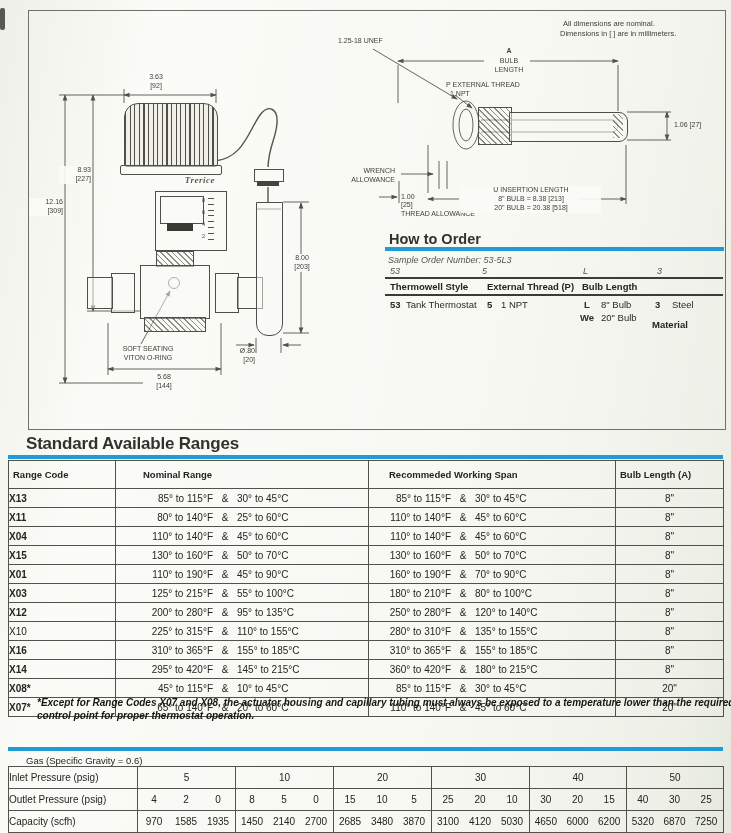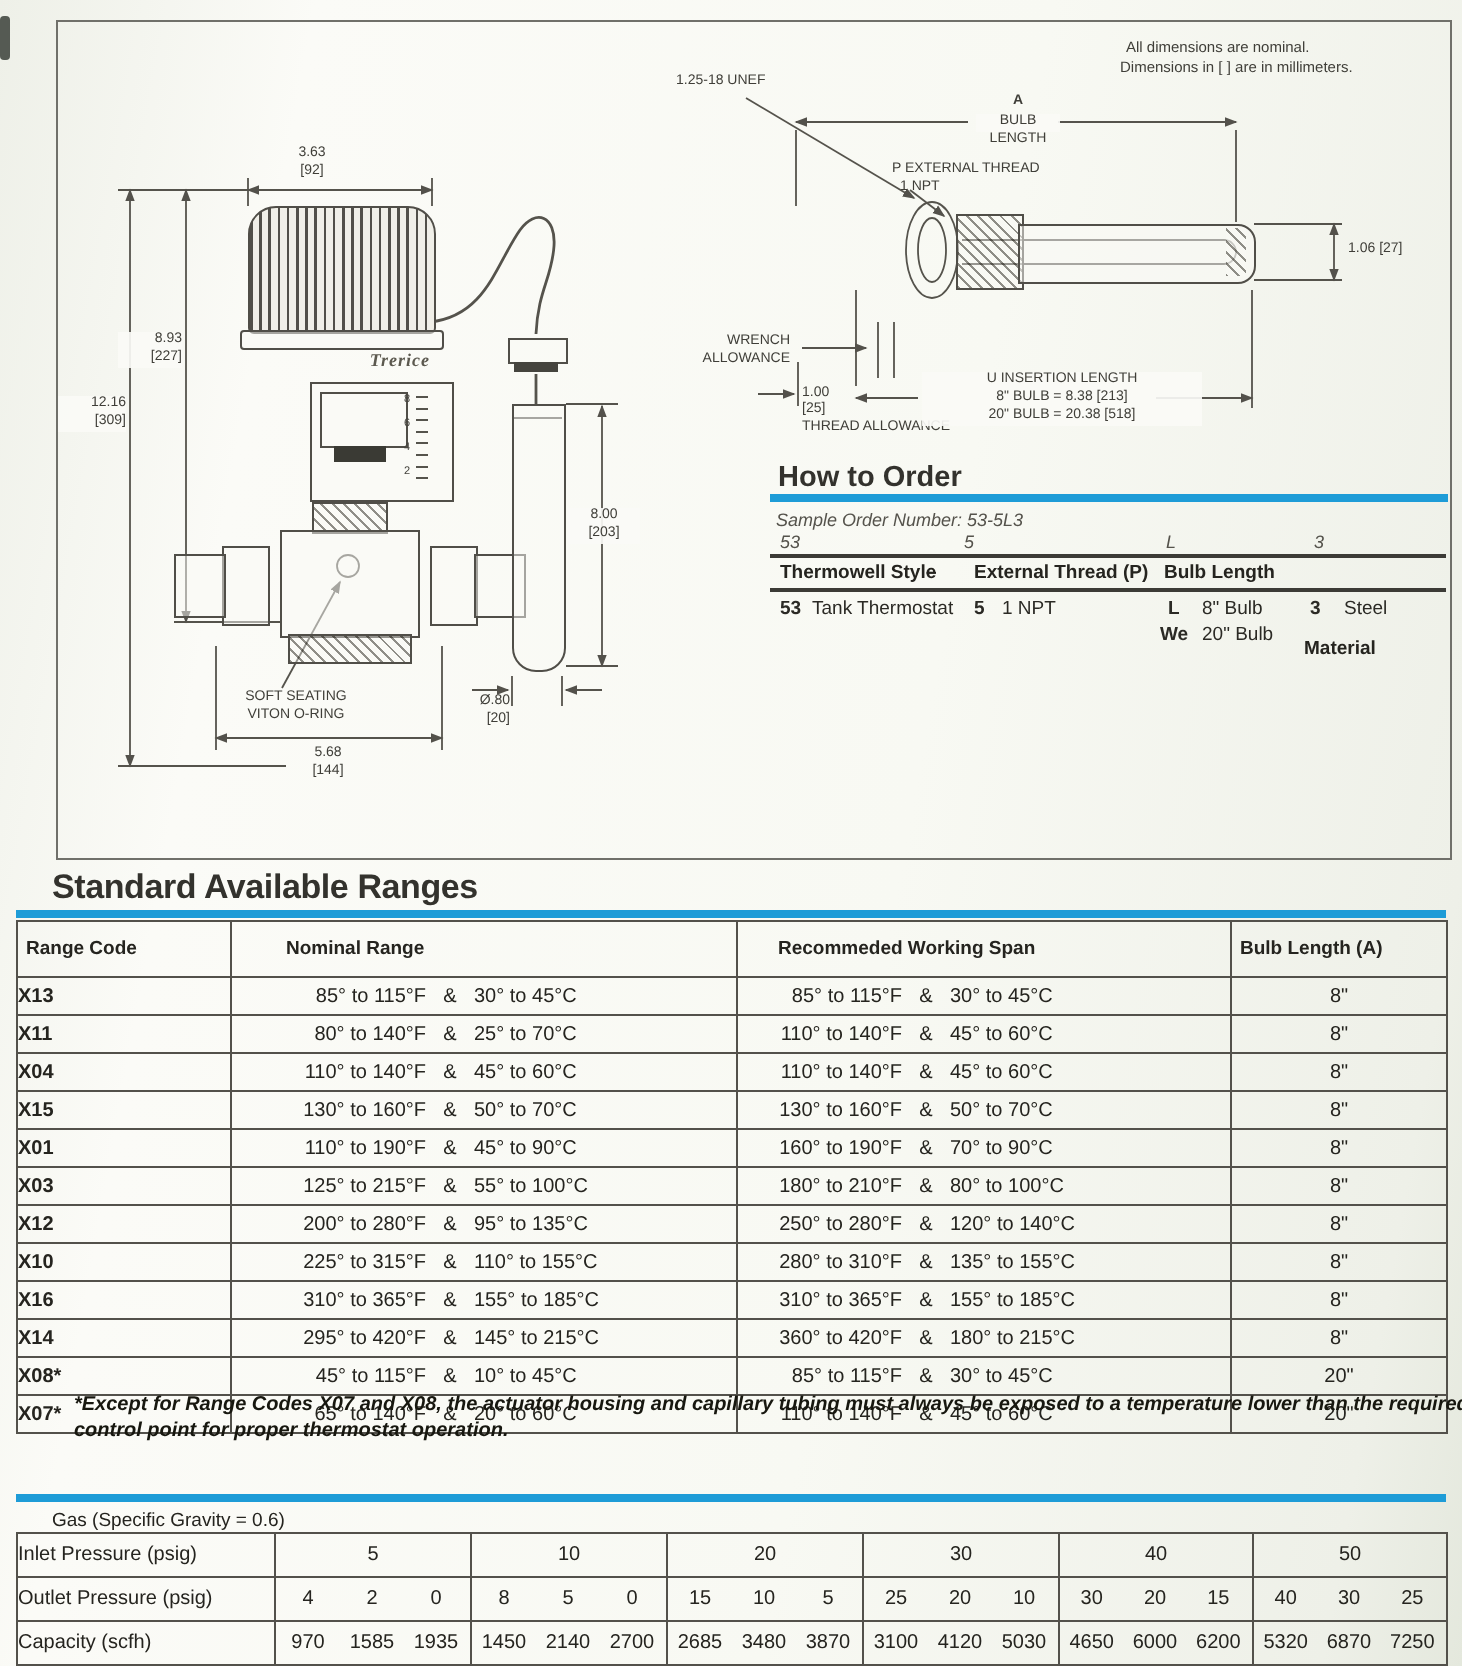--- a/index.html
+++ b/index.html
@@ -240,21 +240,21 @@
     </thead>
     <tbody>
       <tr>
         <td class="padl" style="font-weight:bold">X13</td>
         <td class="vl"><span class="f">85° to 115°F</span><span class="amp">&amp;</span><span>30° to 45°C</span></td>
         <td class="vl"><span class="f2">85° to 115°F</span><span class="amp">&amp;</span><span>30° to 45°C</span></td>
         <td class="vl ctr">8"</td>
       </tr>
       <tr>
         <td class="padl" style="font-weight:bold">X11</td>
-        <td class="vl"><span class="f">80° to 140°F</span><span class="amp">&amp;</span><span>25° to 70°C</span></td>
+        <td class="vl"><span class="f">80° to 140°F</span><span class="amp">&amp;</span><span>25° to 60°C</span></td>
         <td class="vl"><span class="f2">110° to 140°F</span><span class="amp">&amp;</span><span>45° to 60°C</span></td>
         <td class="vl ctr">8"</td>
       </tr>
       <tr>
         <td class="padl" style="font-weight:bold">X04</td>
         <td class="vl"><span class="f">110° to 140°F</span><span class="amp">&amp;</span><span>45° to 60°C</span></td>
         <td class="vl"><span class="f2">110° to 140°F</span><span class="amp">&amp;</span><span>45° to 60°C</span></td>
         <td class="vl ctr">8"</td>
       </tr>
       <tr>
@@ -275,21 +275,21 @@
         <td class="vl"><span class="f2">180° to 210°F</span><span class="amp">&amp;</span><span>80° to 100°C</span></td>
         <td class="vl ctr">8"</td>
       </tr>
       <tr>
         <td class="padl" style="font-weight:bold">X12</td>
         <td class="vl"><span class="f">200° to 280°F</span><span class="amp">&amp;</span><span>95° to 135°C</span></td>
         <td class="vl"><span class="f2">250° to 280°F</span><span class="amp">&amp;</span><span>120° to 140°C</span></td>
         <td class="vl ctr">8"</td>
       </tr>
       <tr>
-        <td class="padl" style="font-weight:bold">X10</td>
+        <td class="padl" style="font-weight:normal">X10</td>
         <td class="vl"><span class="f">225° to 315°F</span><span class="amp">&amp;</span><span>110° to 155°C</span></td>
         <td class="vl"><span class="f2">280° to 310°F</span><span class="amp">&amp;</span><span>135° to 155°C</span></td>
         <td class="vl ctr">8"</td>
       </tr>
       <tr>
         <td class="padl" style="font-weight:bold">X16</td>
         <td class="vl"><span class="f">310° to 365°F</span><span class="amp">&amp;</span><span>155° to 185°C</span></td>
         <td class="vl"><span class="f2">310° to 365°F</span><span class="amp">&amp;</span><span>155° to 185°C</span></td>
         <td class="vl ctr">8"</td>
       </tr>

